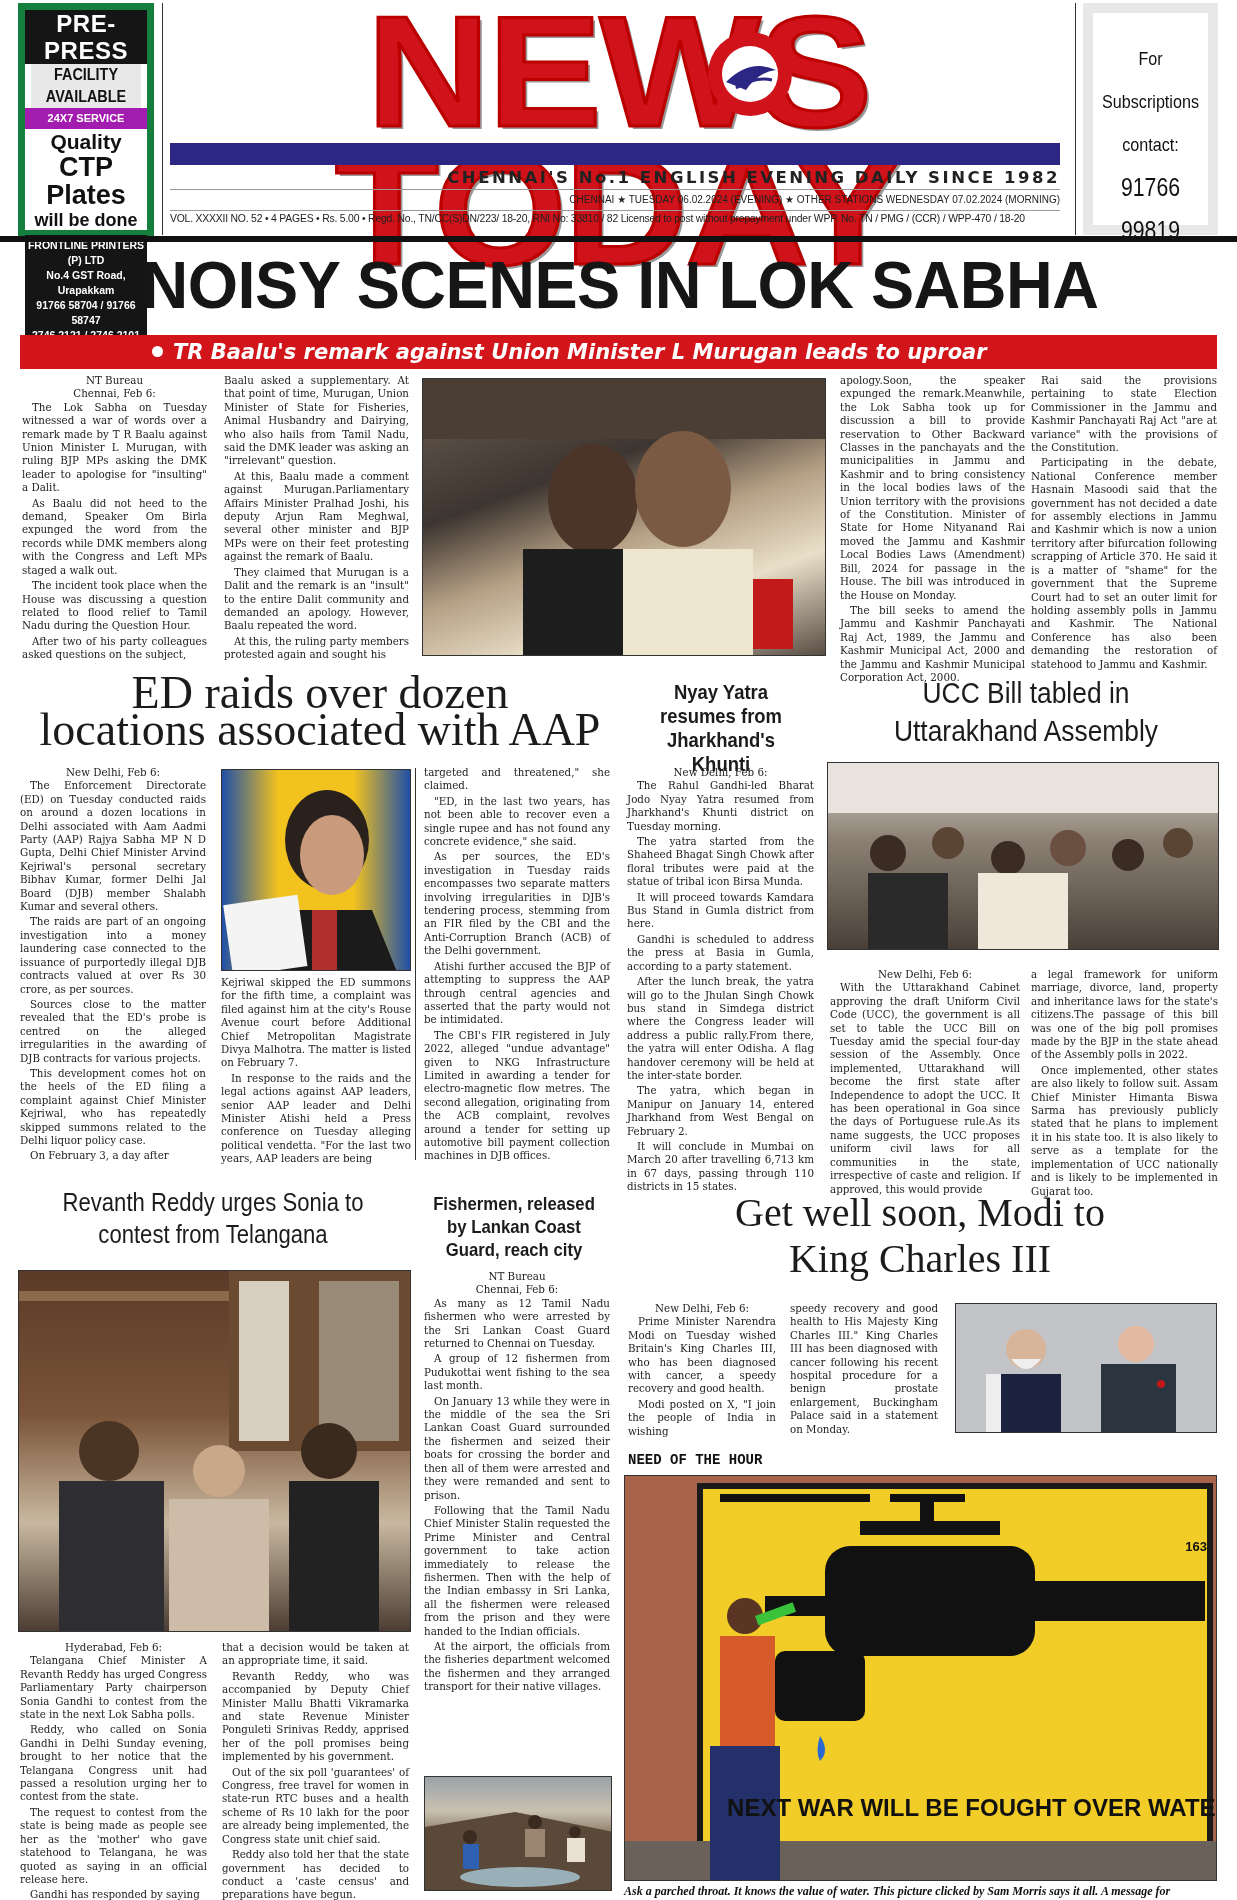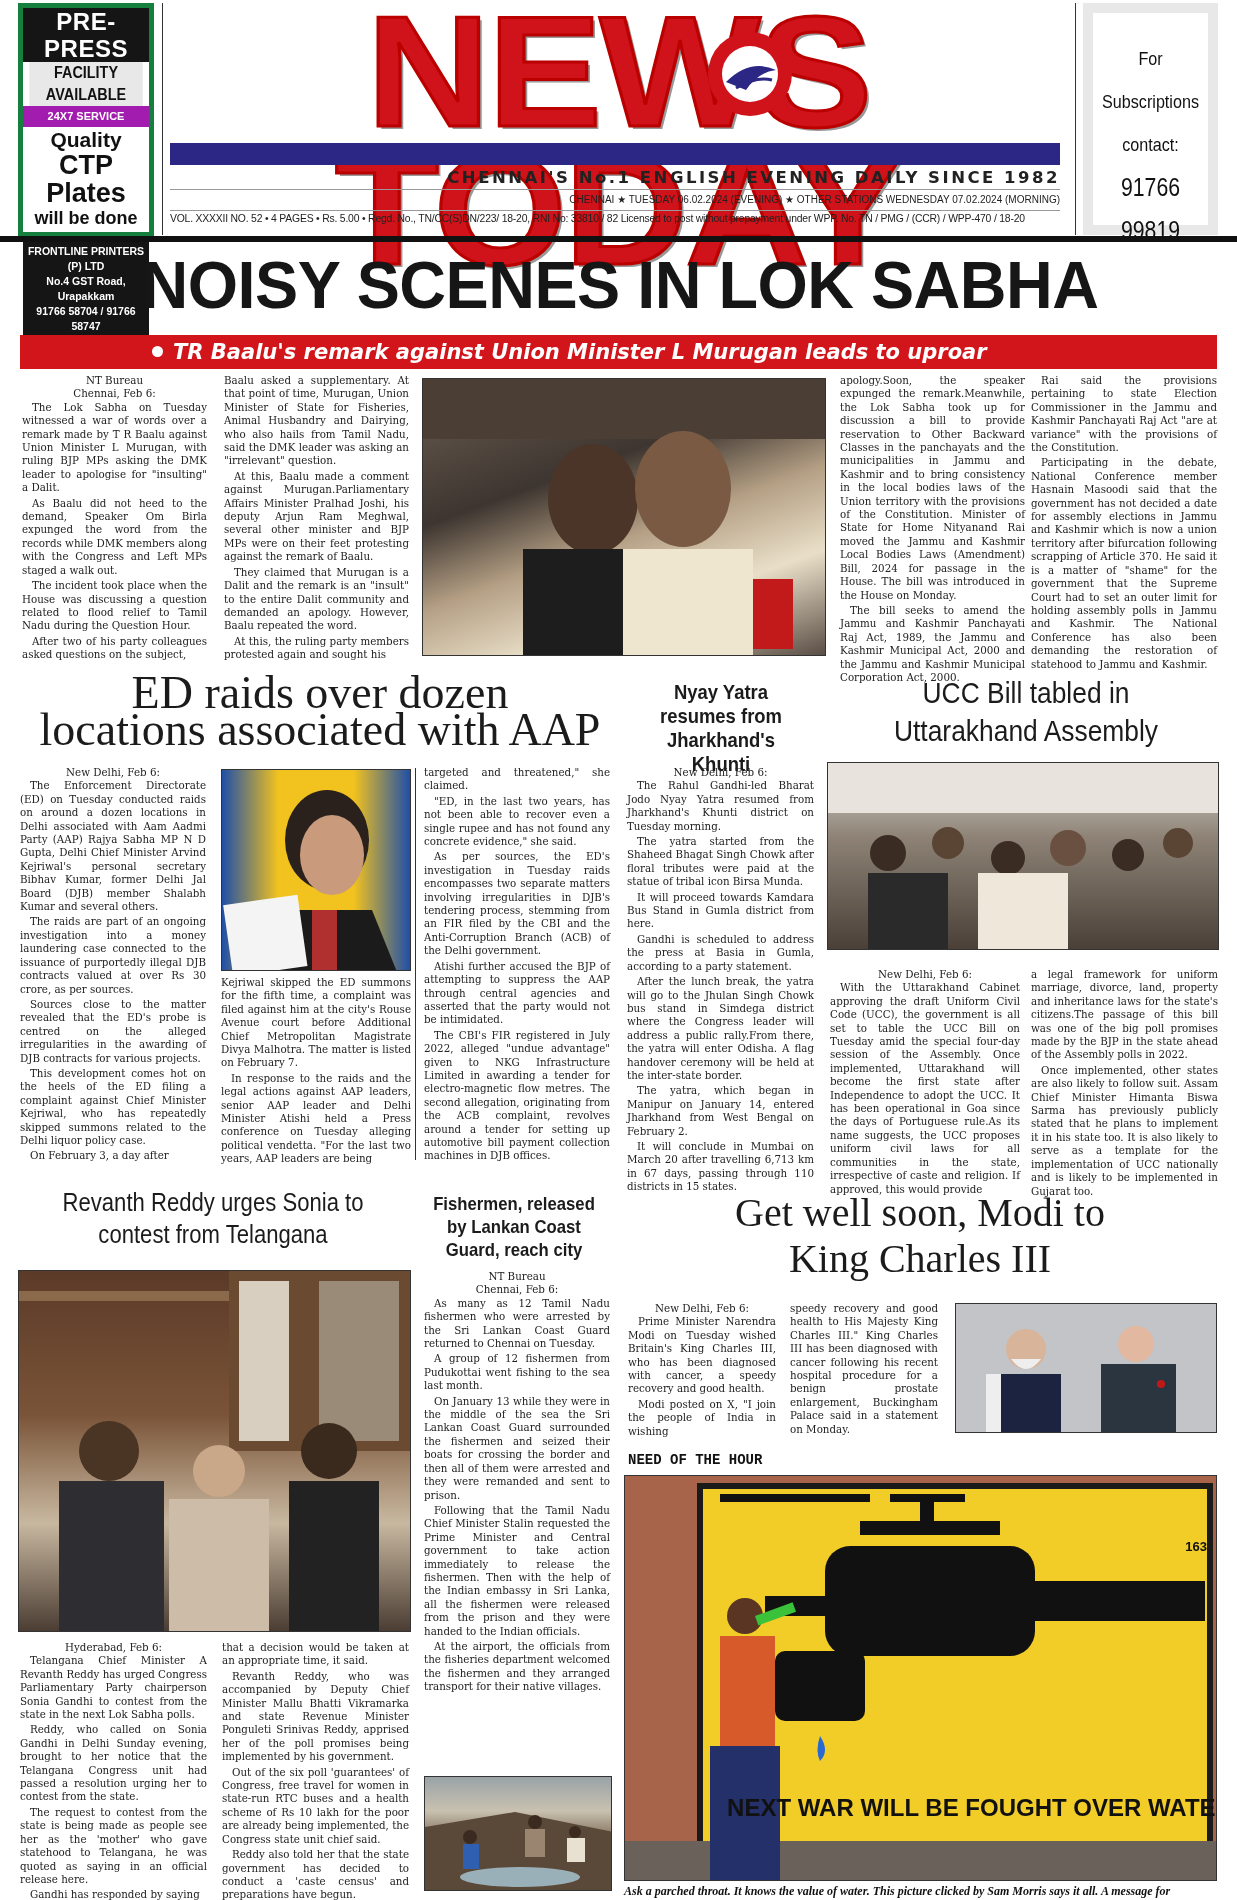--- a/index.html
+++ b/index.html
@@ -4,28 +4,28 @@
 <style>
 *{box-sizing:border-box;margin:0;padding:0}
 body{width:1237px;height:1900px;background:#fff;position:relative;overflow:hidden;font-family:"DejaVu Serif",serif;color:#1a1a1a}
 .abs{position:absolute}
 .serif{font-family:"Liberation Serif","DejaVu Serif",serif}
 .sans{font-family:Liberation Mono, monospace}
 .col{position:absolute;font-family:"DejaVu Serif",serif;font-size:10.3px;line-height:13.4px;text-align:justify;color:#222}
 .col p{text-indent:10px;margin-bottom:2px}
 .col .dl{text-align:center;text-indent:0;margin-bottom:0}
 
-.ad-left{left:18px;top:3px;width:136px;height:234px;border:5px solid #15803d;background:#fff}
+.ad-left{left:18px;top:3px;width:136px;height:234px;border:7px solid #15803d;background:#fff}
 .ad-left div{text-align:center;font-family:"Liberation Sans",sans-serif;font-weight:bold}
 .ad1{background:#151515;color:#fff;font-size:24px;line-height:27px;letter-spacing:.5px}
 .ad2{background:#e8e8e8;color:#111;font-size:16px;line-height:22px;transform:scaleX(.9)}
 .ad3{background:#a21caf;color:#fff;font-size:11px;line-height:21px}
 .ad4{color:#111;font-size:21px;line-height:22px;padding-top:2px}
 .ad5{color:#111;font-size:27px;line-height:28px}
-.ad6{color:#111;font-size:18px;line-height:22px;padding-bottom:12px}
+.ad6{color:#111;font-size:18px;line-height:22px;padding-bottom:4px}
 .ad7{background:#151515;color:#fff;font-size:10.5px;line-height:15px}
 .vsep{width:1px;background:#333}
 .logo{left:170px;top:2px;width:897px;height:138px;font-family:"Liberation Sans",sans-serif;font-weight:bold;font-size:158px;line-height:138px;color:#d0121a;letter-spacing:-2px;text-align:center;transform:scaleX(1.08);-webkit-text-stroke:3px #b00;text-shadow:3px 3px 0 #999}
 .bluebar{left:170px;top:143px;width:890px;height:22px;background:#2c2785}
 .tagline{left:170px;top:168px;width:890px;text-align:right;font-family:"DejaVu Sans",sans-serif;font-weight:bold;font-size:16.5px;letter-spacing:2.5px;color:#222}
 .hr1{left:170px;top:189px;width:890px;height:1px;background:#999}
 .dateline{left:170px;top:194px;width:890px;text-align:right;font-family:"Liberation Sans",sans-serif;font-size:10px;color:#222;transform-origin:right}
 .hr2{left:170px;top:210px;width:890px;height:1px;background:#999}
 .regline{left:170px;top:213px;width:890px;font-family:"Liberation Sans",sans-serif;font-size:10.4px;color:#222;white-space:nowrap;letter-spacing:-.2px}
 .ad-right{left:1083px;top:3px;width:135px;height:232px;background:#e8e8e8;padding:10px}

